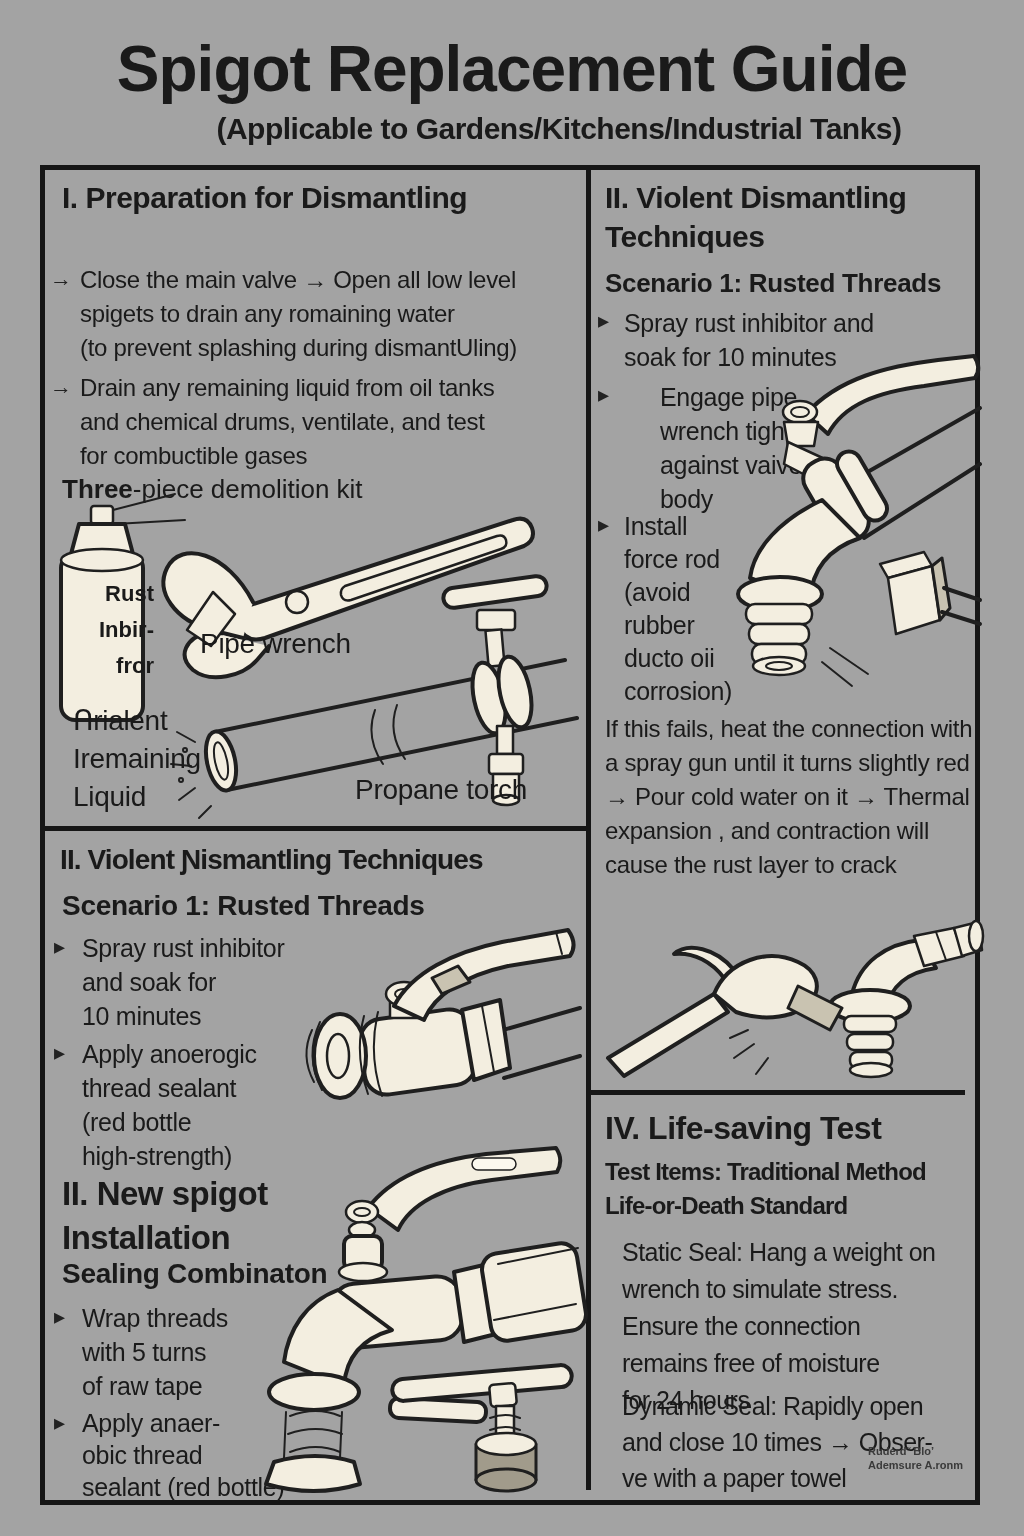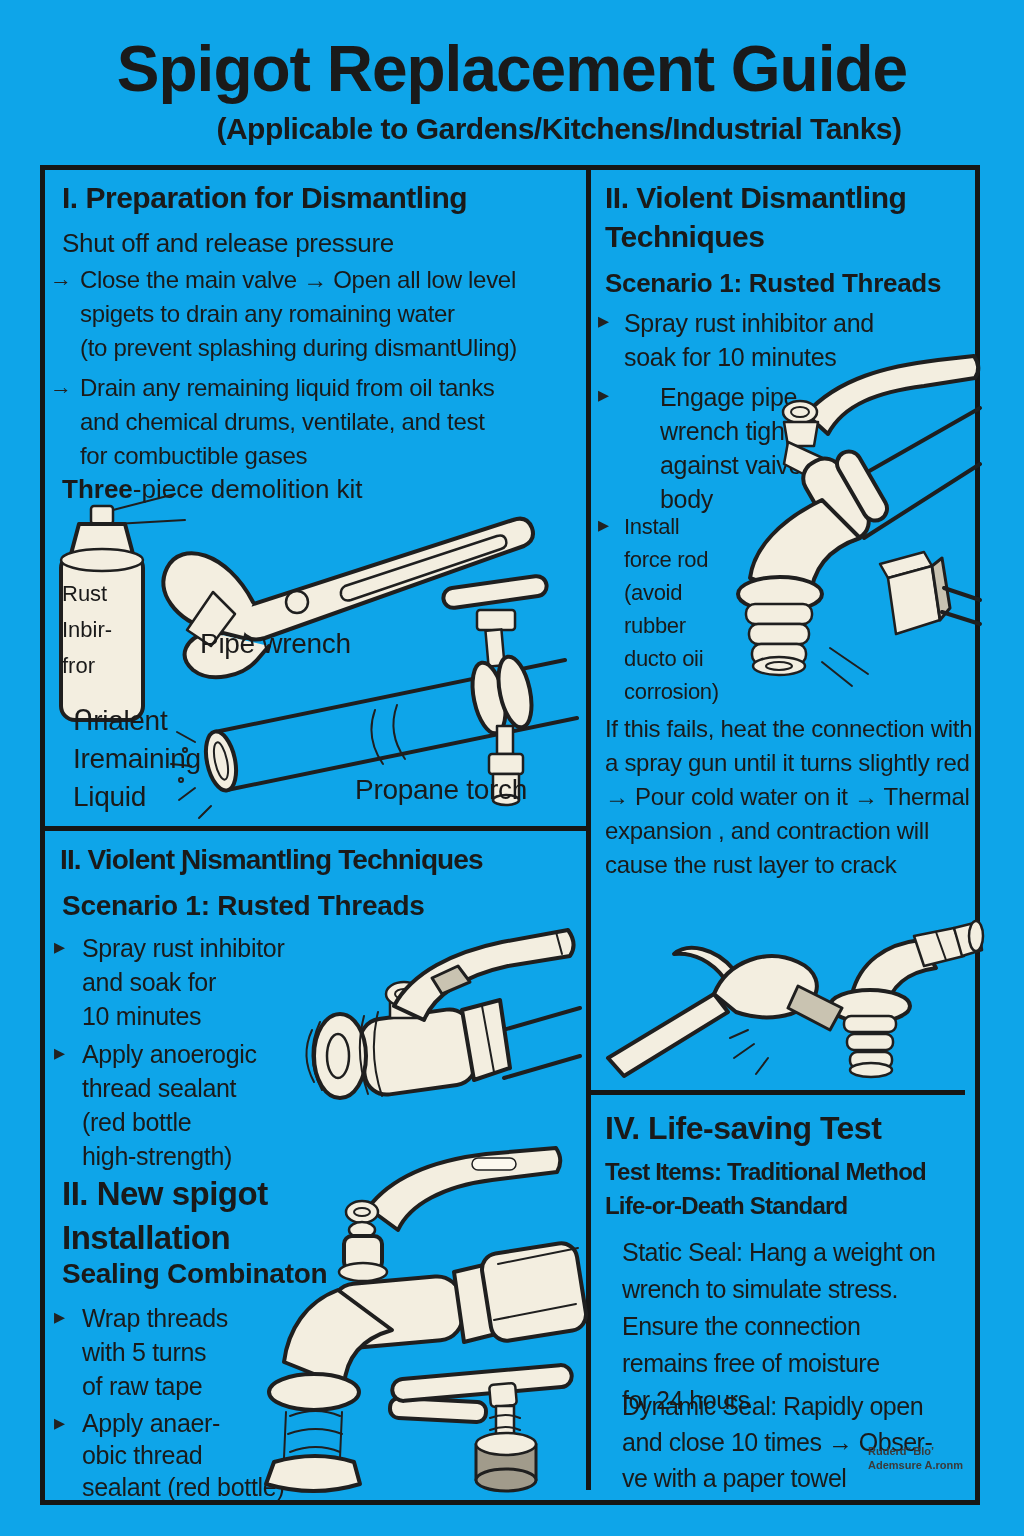--- a/index.html
+++ b/index.html
@@ -1,18 +1,18 @@
 <!DOCTYPE html>
 <html><head>
 <meta charset="utf-8">
 <style>
   html,body{margin:0;padding:0;}
   .poster{
     position:relative; width:1024px; height:1536px;
-    background:#0ea5e9; color:#1a1a1a;
+    background:#a3a3a3; color:#1a1a1a;
     font-family:"Liberation Sans","DejaVu Sans",sans-serif;
     overflow:hidden;
   }
   .abs{position:absolute;}
   .pre{white-space:pre-line;}
   .title{
     font-size:64px; font-weight:bold; letter-spacing:-1px;
     text-align:center; width:100%;
   }
   .subtitle{
@@ -20,21 +20,21 @@
     text-align:center; width:100%;
   }
   .frame{border:5px solid #161616;}
   .bar{background:#161616;}
   .h1{font-size:30px; font-weight:bold; letter-spacing:-0.5px; line-height:1.3;}
   .h1.tight{letter-spacing:-0.9px; white-space:nowrap; font-size:28px;}
   .h2{font-size:26px; font-weight:bold; letter-spacing:-0.3px;}
   .body{font-size:24px; line-height:34px; letter-spacing:-0.3px;}
   .body.sm{line-height:33px;}
   .lbl{font-size:28px; letter-spacing:-0.3px;}
-  .canlbl{font-size:22px; font-weight:normal; line-height:36px; text-align:left;}
+  .canlbl{font-size:22px; font-weight:bold; line-height:36px; text-align:right;}
   .mark{font-size:22px; color:#222;}
   .fine{font-size:11px; line-height:14px; color:#3a3a3a; letter-spacing:0;}
   svg{display:block; overflow:visible;}
   .ln{stroke:#1f1f1f; stroke-width:4; fill:none; stroke-linecap:round; stroke-linejoin:round;}
   .fl{stroke:#1f1f1f; stroke-width:4; fill:#f3eee0; stroke-linecap:round; stroke-linejoin:round;}
   .fl2{stroke:#1f1f1f; stroke-width:2.5; fill:#f3eee0; stroke-linecap:round; stroke-linejoin:round;}
   .thin{stroke:#1f1f1f; stroke-width:2; fill:none; stroke-linecap:round;}
   .gray{stroke:#1f1f1f; stroke-width:3; fill:#c9c3b1; stroke-linejoin:round;}
   .dgray{stroke:#1f1f1f; stroke-width:3; fill:#a19b8b; stroke-linejoin:round;}
 </style>
@@ -45,21 +45,20 @@
 
   <div class="abs title" style="top:32px;left:0;">Spigot Replacement Guide</div>
   <div class="abs subtitle" style="top:112px;left:0;padding-left:47px;">(Applicable to Gardens/Kitchens/Industrial Tanks)</div>
 
   <div class="abs frame" style="left:40px;top:165px;width:930px;height:1330px;"></div>
   <div class="abs bar" style="left:586px;top:170px;width:5px;height:1320px;"></div>
   <div class="abs bar" style="left:45px;top:826px;width:541px;height:5px;"></div>
   <div class="abs bar" style="left:591px;top:1090px;width:374px;height:5px;"></div>
 
   <div class="abs h1" style="left:62px;top:178px;">I. Preparation for Dismantling</div>
-  <div class="abs body" style="left:62px;top:226px;font-size:26px;">Shut off and release pressure</div>
 
   <div class="abs mark" style="left:50px;top:266px;">→</div>
   <div class="abs body pre" style="left:80px;top:263px;width:500px;">Close the main valve → Open all low level
 spigets to drain any romaining water
 (to prevent splashing during dismantUling)</div>
 
   <div class="abs mark" style="left:50px;top:374px;">→</div>
   <div class="abs body pre" style="left:80px;top:371px;width:500px;">Drain any remaining liquid from oil tanks
 and chemical drums, ventilate, and test
 for combuctible gases</div>
@@ -129,21 +128,21 @@
   <div class="abs body pre" style="left:624px;top:306px;width:340px;font-size:25px;">Spray rust inhibitor and
 soak for 10 minutes</div>
 
   <div class="abs mark" style="left:598px;top:382px;">▸</div>
   <div class="abs body pre" style="left:660px;top:380px;width:190px;font-size:25px;">Engage pipe
 wrench tighity
 against vaive
 body</div>
 
   <div class="abs mark" style="left:598px;top:512px;">▸</div>
-  <div class="abs body pre" style="left:624px;top:510px;width:150px;font-size:22px;line-height:33px;">Install
+  <div class="abs body pre" style="left:624px;top:510px;width:150px;font-size:25px;line-height:33px;">Install
 force rod
 (avoid
 rubber
 ducto oii
 corrosion)</div>
 
   <svg class="abs" style="left:688px;top:352px;" width="292" height="348" viewBox="0 0 292 348">
     <line class="ln" x1="162" y1="130" x2="292" y2="56"></line>
     <line class="ln" x1="176" y1="186" x2="292" y2="112"></line>
     <path class="fl" d="M118,62 C150,26 200,14 250,8 L286,4 Q294,16 287,26 L236,34 C190,40 156,52 140,82 Z"></path>

